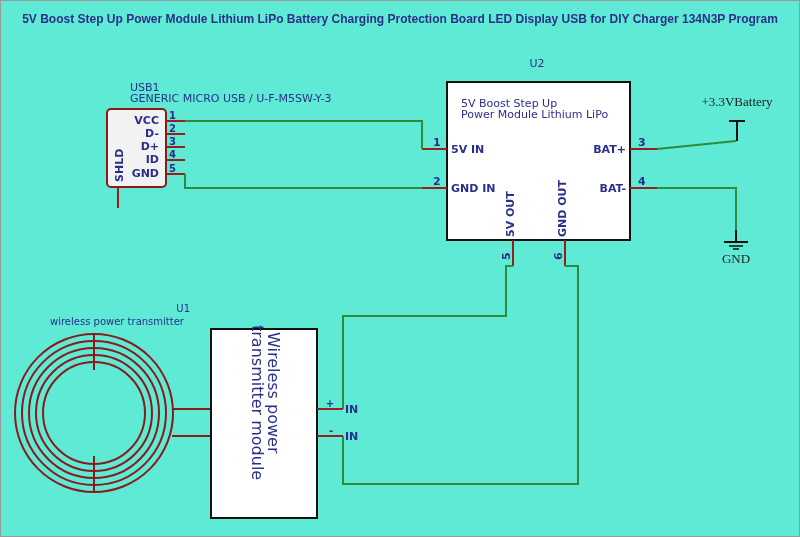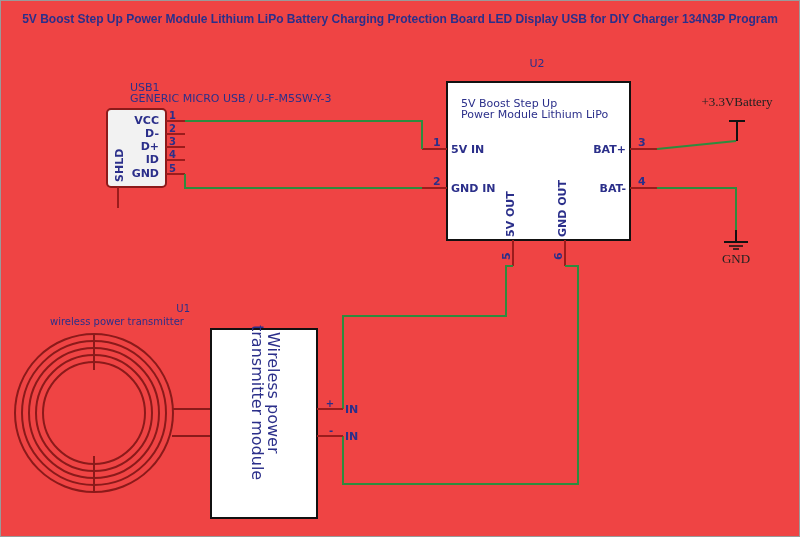--- a/index.html
+++ b/index.html
@@ -1,16 +1,16 @@
 <!DOCTYPE html>
 <html><head>
 <meta charset="utf-8">
 <style>
   html,body{margin:0;padding:0;background:#fff;}
-  #page{position:relative;width:800px;height:537px;overflow:hidden;background:#ef4444;}
+  #page{position:relative;width:800px;height:537px;overflow:hidden;background:#5eead4;}
   #frame{position:absolute;left:0;top:0;width:798px;height:535px;border:1px solid #9a9a9a;}
   svg{position:absolute;left:0;top:0;}
   .lbl{font-family:"DejaVu Sans",sans-serif;fill:#2b2f8a;}
   .title{font-family:"Liberation Sans",sans-serif;font-weight:bold;font-size:12px;fill:#2b2f8a;}
   .serif{font-family:"Liberation Serif",serif;fill:#222;}
   .wire{stroke:#2e8b3e;stroke-width:2;fill:none;}
   .pin{stroke:#9b1c1c;stroke-width:2;fill:none;}
   .coil{stroke:#8b1a1a;stroke-width:2;fill:none;}
   .body{stroke:#111;stroke-width:2;fill:#fff;}
 </style>

